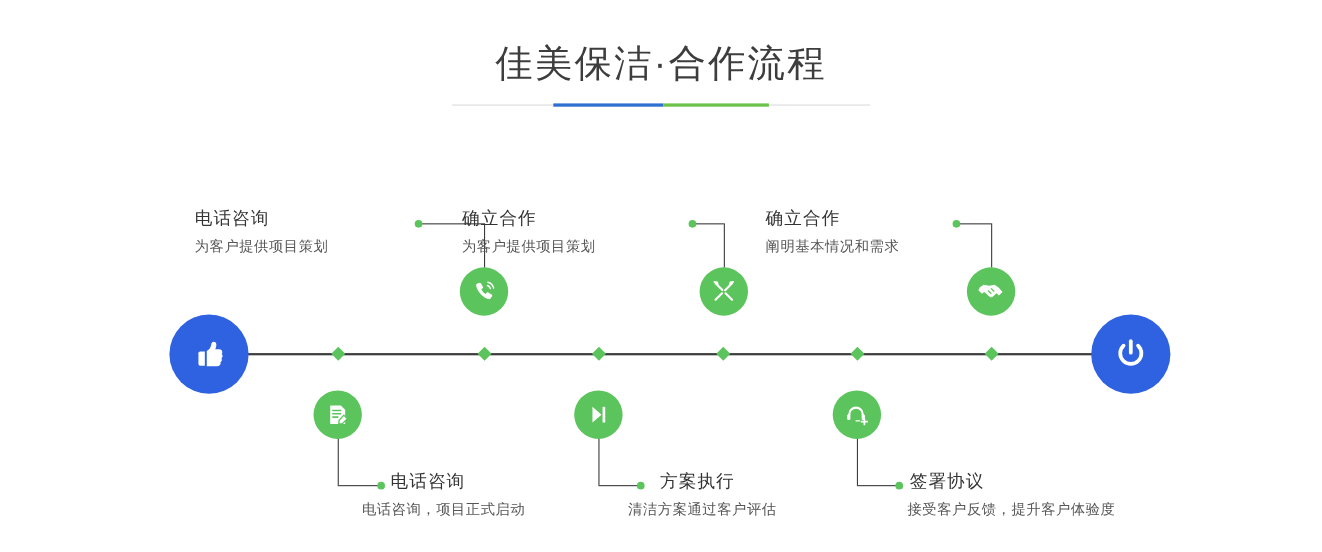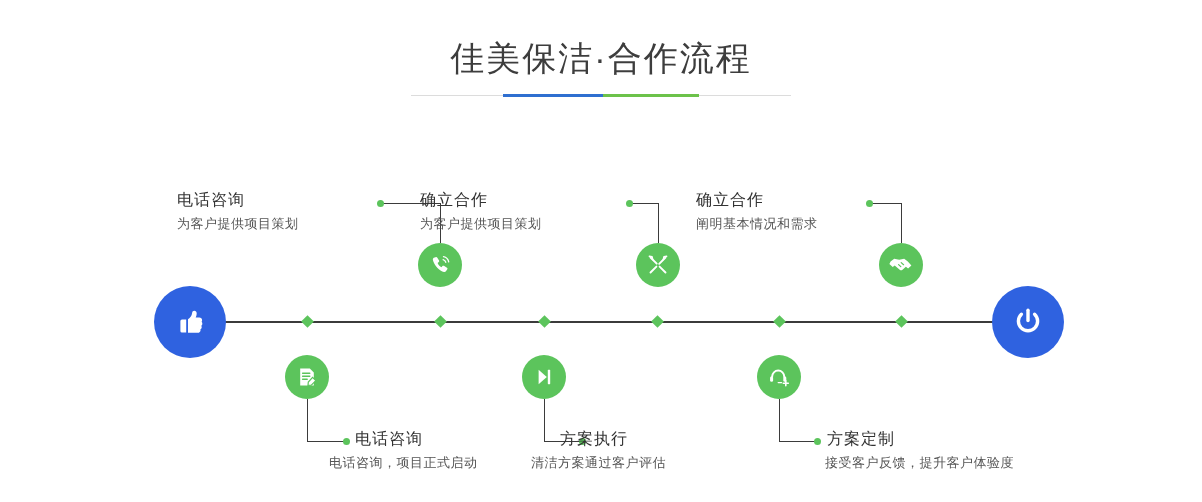--- a/index.html
+++ b/index.html
@@ -260,21 +260,21 @@
     <span>
       <svg width="24" height="24" viewBox="0 0 24 24" fill="#ffffff">
         <path d="M6.6 4.8l8.2 7.2-8.2 7.2z"></path>
         <rect x="15.8" y="4.8" width="2.4" height="14.4" rx="0.6"></rect>
       </svg>
     </span>
   </div>
   <div class="conn-v" style="left:544px; top:399px; height:42px;"></div>
   <div class="conn-h" style="left:544px; top:441px; width:38px;"></div>
   <div class="dot" style="left:579px; top:438px;"></div>
-  <div class="lbl left-align" style="left:560px; top:429px; width:240px;">
+  <div class="lbl left-align" style="left:600px; top:429px; width:240px;">
     <div class="head">方案执行</div>
     <div class="desc" style="margin-left:-29px;">清洁方案通过客户评估</div>
   </div>
 
   <div class="node" style="left:879px; top:243px;">
     <span>
       <svg width="26" height="26" viewBox="0 0 26 26" fill="#ffffff">
         <path d="M2.6 9.4l3.6-2.6 5.0 1.0 5.0-1.0 3.6 2.6 3.6 4.0-3.3 3.2-2.2-1.9-3.4 3.0c-.8.7-2.0.7-2.8 0l-5.0-4.3-2.0 1.7-3.3-3.2z"></path>
         <path d="M10.6 12.6l2.2 2.0M13.2 10.6l2.4 2.1" stroke="#5cc45c" stroke-width="1.2" stroke-linecap="round"></path>
       </svg>
@@ -296,17 +296,17 @@
         <rect x="16.3" y="11.6" width="3.0" height="5.2" rx="1.4"></rect>
         <path d="M11.2 17.6h3.4" stroke="#ffffff" stroke-width="1.3" stroke-linecap="round"></path>
         <path d="M18.8 15.8v5.0M16.3 18.3h5.0" stroke="#ffffff" stroke-width="1.6" stroke-linecap="round"></path>
       </svg>
     </span>
   </div>
   <div class="conn-v" style="left:779px; top:399px; height:42px;"></div>
   <div class="conn-h" style="left:779px; top:441px; width:38px;"></div>
   <div class="dot" style="left:814px; top:438px;"></div>
   <div class="lbl left-align" style="left:827px; top:429px; width:260px;">
-    <div class="head">方案定制</div>
+    <div class="head">签署协议</div>
     <div class="desc" style="margin-left:-2px;">接受客户反馈，提升客户体验度</div>
   </div>
 
 </div>
 
 </body></html>

